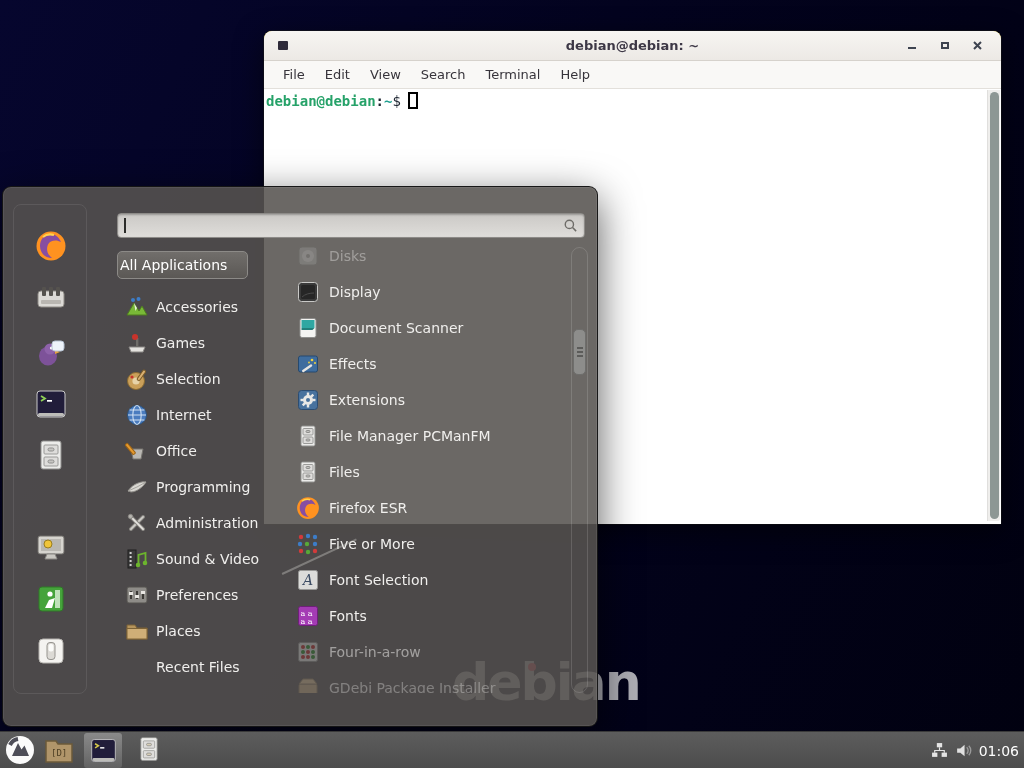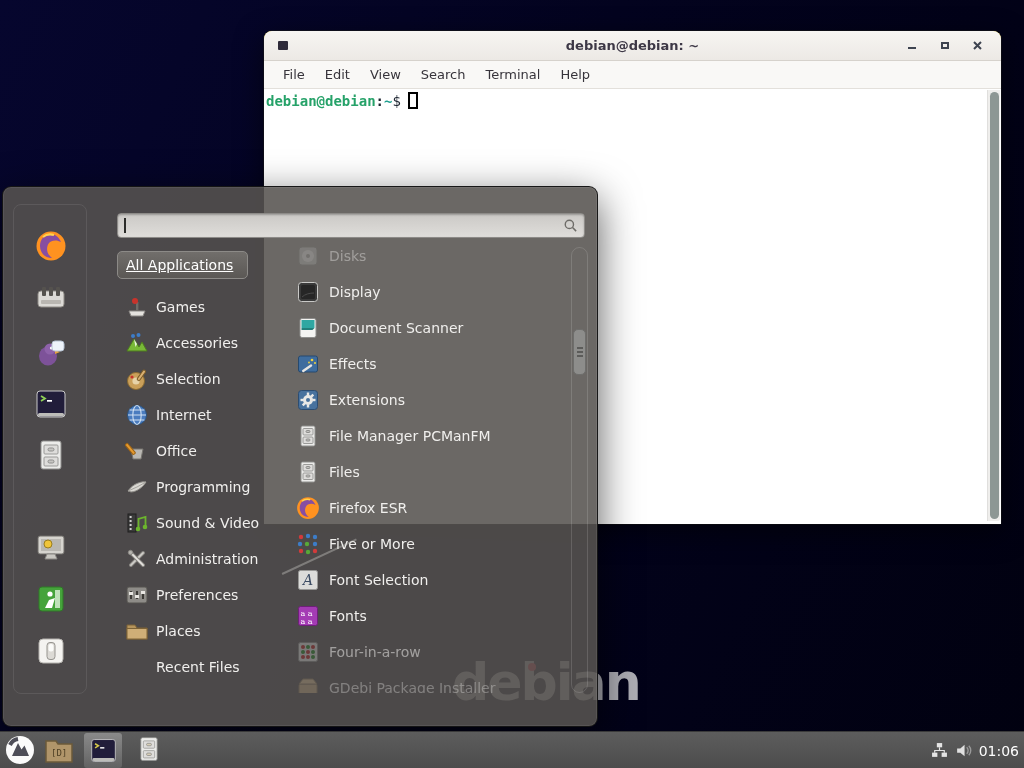--- a/index.html
+++ b/index.html
@@ -103,22 +103,22 @@
     flex:1; border:none; background:transparent; outline:none;
     font-family:"DejaVu Sans", sans-serif; font-size:13px; color:#2c2c2a;
   }
   .search-mag { width:15px; height:15px; }
 
   .cat-col { position:absolute; left:114px; top:64px; width:150px; }
   .all-apps-btn {
     width:131px; height:28px; border-radius:5px;
     background:linear-gradient(#716e6b,#5b5855);
     border:1px solid #8c8a87;
-    display:flex; align-items:center; padding-left:8px;
-    font-size:14px; color:#ffffff; cursor:pointer;text-decoration:underline;
+    display:flex; align-items:center; padding-left:2px;
+    font-size:14px; color:#ffffff; cursor:pointer;
   }
   .cat-list { margin-top:10px; }
   .cat-row {
     height:36px; display:flex; align-items:center; gap:7px; padding-left:8px;
     font-size:14px; cursor:pointer; white-space:nowrap;
   }
   .cic { width:24px; height:24px; flex:0 0 24px; }
 
   .apps-viewport {
     position:absolute; left:276px; top:58px; width:294px; height:448px;
@@ -290,37 +290,37 @@
   </div>
 
   <div class="cat-col">
     <div class="all-apps-btn">
       <span>All Applications</span>
     </div>
     <div class="cat-list">
       <div class="cat-row">
         <span class="cic">
             <svg viewBox="0 0 24 24">
-              <path d="M4 16 h16 l-2 5 H6 Z" fill="#e4e2de" stroke="#8a8885"></path>
-              <rect x="11" y="7" width="2.4" height="9" fill="#6e6c68"></rect>
-              <circle cx="10" cy="6" r="3" fill="#c8332b"></circle>
-            </svg>
-          </span>
-        <span>Games</span>
-      </div>
-      <div class="cat-row">
-        <span class="cic">
-            <svg viewBox="0 0 24 24">
               <path d="M2 20 L9 8 L14 16 L17 11 L22 20 Z" fill="#79b837" stroke="#4e7d1f"></path>
               <path d="M9 8 L12 13 L10.5 16 Z" fill="#e8f2dc"></path>
               <circle cx="8" cy="5" r="2" fill="#3d7dc8"></circle>
               <circle cx="13.5" cy="4" r="2" fill="#3d7dc8"></circle>
             </svg>
           </span>
         <span>Accessories</span>
+      </div>
+      <div class="cat-row">
+        <span class="cic">
+            <svg viewBox="0 0 24 24">
+              <path d="M4 16 h16 l-2 5 H6 Z" fill="#e4e2de" stroke="#8a8885"></path>
+              <rect x="11" y="7" width="2.4" height="9" fill="#6e6c68"></rect>
+              <circle cx="10" cy="6" r="3" fill="#c8332b"></circle>
+            </svg>
+          </span>
+        <span>Games</span>
       </div>
       <div class="cat-row">
         <span class="cic">
             <svg viewBox="0 0 24 24">
               <circle cx="11" cy="14" r="8.5" fill="#caa05a" stroke="#8a6a30"></circle>
               <circle cx="11" cy="14" r="3.6" fill="#e7d3a8"></circle>
               <circle cx="7" cy="10" r="1.6" fill="#c8332b"></circle>
               <circle cx="15" cy="10" r="1.6" fill="#3d7dc8"></circle>
               <rect x="15" y="2" width="3" height="12" rx="1.2" transform="rotate(35 16 8)" fill="#d9b072" stroke="#7c5c28"></rect>
             </svg>
@@ -347,45 +347,45 @@
         <span>Office</span>
       </div>
       <div class="cat-row">
         <span class="cic">
             <svg viewBox="0 0 24 24">
               <path d="M3 16 C8 8 18 6 21 7 C19 11 12 17 6 17 Z" fill="#d9d7d2" stroke="#8a8884"></path>
               <path d="M3 16 L12 12 L21 7" fill="none" stroke="#a5a39e"></path>
             </svg>
           </span>
         <span>Programming</span>
+      </div>
+      <div class="cat-row">
+        <span class="cic">
+            <svg viewBox="0 0 24 24">
+              <rect x="10.6" y="2" width="2.8" height="20" rx="1.4" transform="rotate(45 12 12)" fill="#cfcdc9" stroke="#878581"></rect>
+              <rect x="10.6" y="2" width="2.8" height="20" rx="1.4" transform="rotate(-45 12 12)" fill="#e6e4e0" stroke="#878581"></rect>
+              <circle cx="5.5" cy="5.5" r="2.2" fill="#b5b3ae" stroke="#878581"></circle>
+            </svg>
+          </span>
+        <span>Administration</span>
       </div>
       <div class="cat-row">
         <span class="cic">
             <svg viewBox="0 0 24 24">
               <rect x="3" y="3" width="8" height="18" fill="#3a3a3a" stroke="#1f1f1f"></rect>
               <rect x="4.6" y="5" width="2" height="2" fill="#cfcfcf"></rect>
               <rect x="4.6" y="9" width="2" height="2" fill="#cfcfcf"></rect>
               <rect x="4.6" y="13" width="2" height="2" fill="#cfcfcf"></rect>
               <rect x="4.6" y="17" width="2" height="2" fill="#cfcfcf"></rect>
               <path d="M13.5 18 V8 l7-2 v10" fill="none" stroke="#6cb52d" stroke-width="1.8"></path>
               <circle cx="13" cy="18" r="2.3" fill="#6cb52d"></circle>
               <circle cx="20" cy="16" r="2.3" fill="#6cb52d"></circle>
             </svg>
           </span>
         <span>Sound &amp; Video</span>
-      </div>
-      <div class="cat-row">
-        <span class="cic">
-            <svg viewBox="0 0 24 24">
-              <rect x="10.6" y="2" width="2.8" height="20" rx="1.4" transform="rotate(45 12 12)" fill="#cfcdc9" stroke="#878581"></rect>
-              <rect x="10.6" y="2" width="2.8" height="20" rx="1.4" transform="rotate(-45 12 12)" fill="#e6e4e0" stroke="#878581"></rect>
-              <circle cx="5.5" cy="5.5" r="2.2" fill="#b5b3ae" stroke="#878581"></circle>
-            </svg>
-          </span>
-        <span>Administration</span>
       </div>
       <div class="cat-row">
         <span class="cic">
             <svg viewBox="0 0 24 24">
               <rect x="2" y="4" width="20" height="16" rx="2" fill="#8e8c88" stroke="#55534f"></rect>
               <rect x="5" y="8" width="2" height="8" fill="#3c3a36"></rect>
               <rect x="11" y="8" width="2" height="8" fill="#3c3a36"></rect>
               <rect x="17" y="8" width="2" height="8" fill="#3c3a36"></rect>
               <rect x="4" y="9" width="4" height="3" fill="#e8e6e2"></rect>
               <rect x="10" y="12" width="4" height="3" fill="#e8e6e2"></rect>

